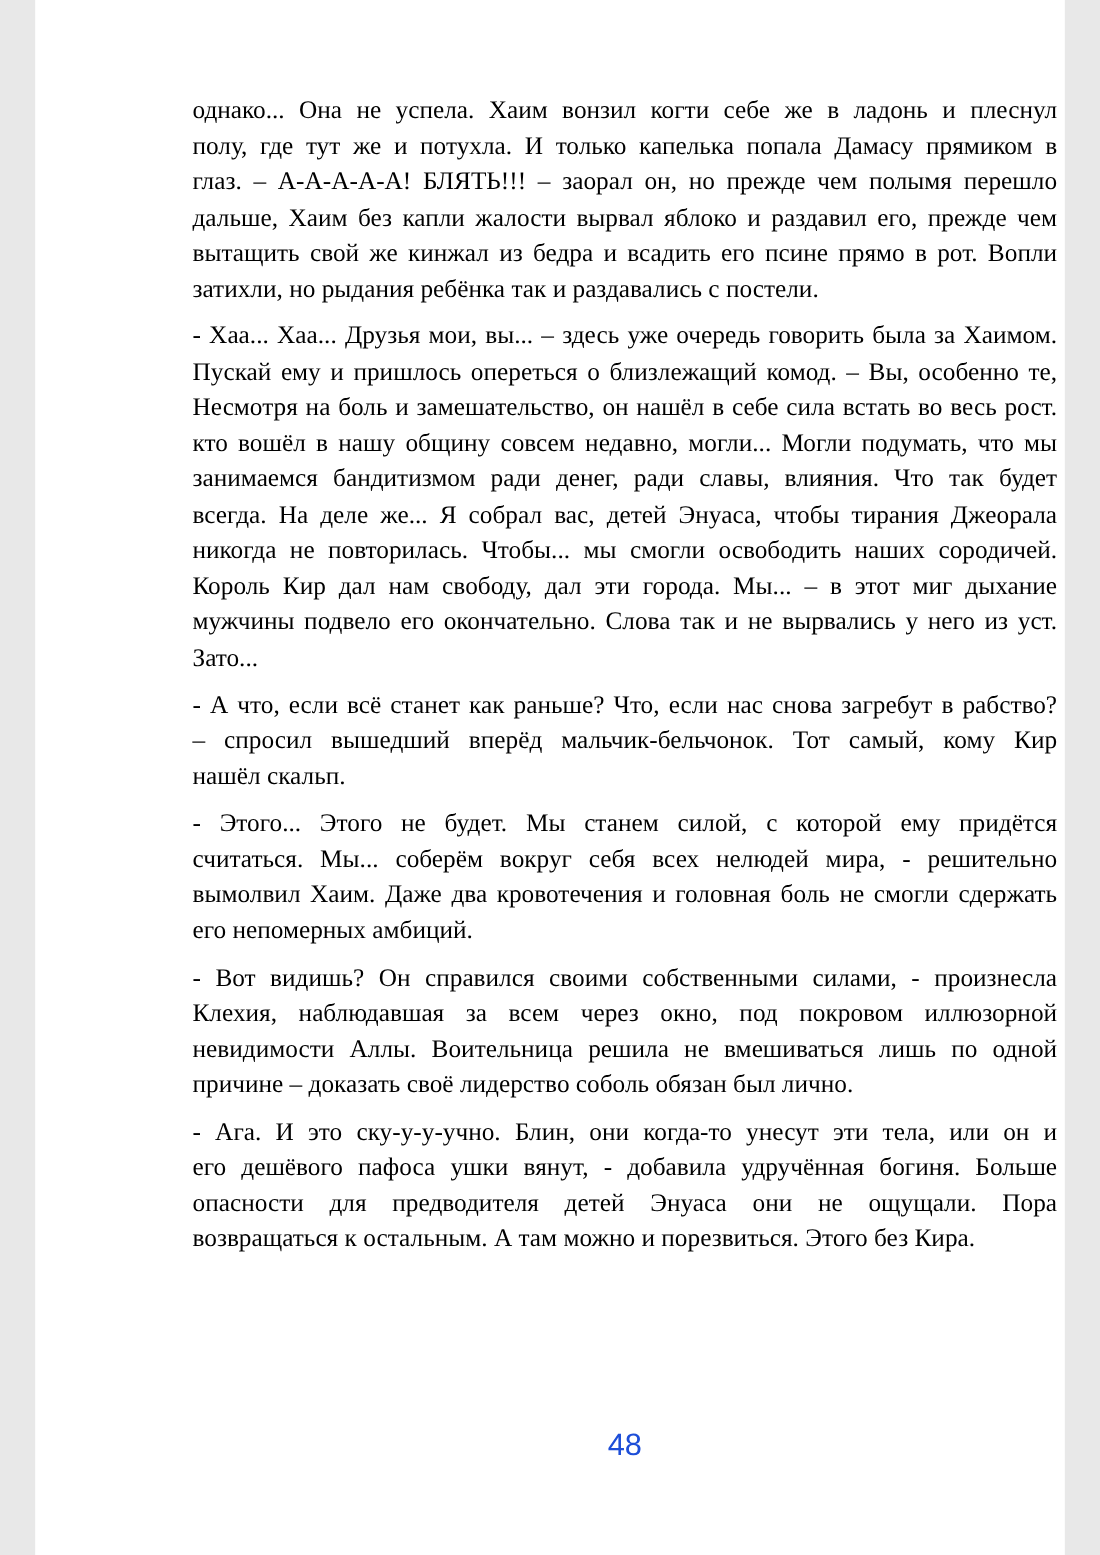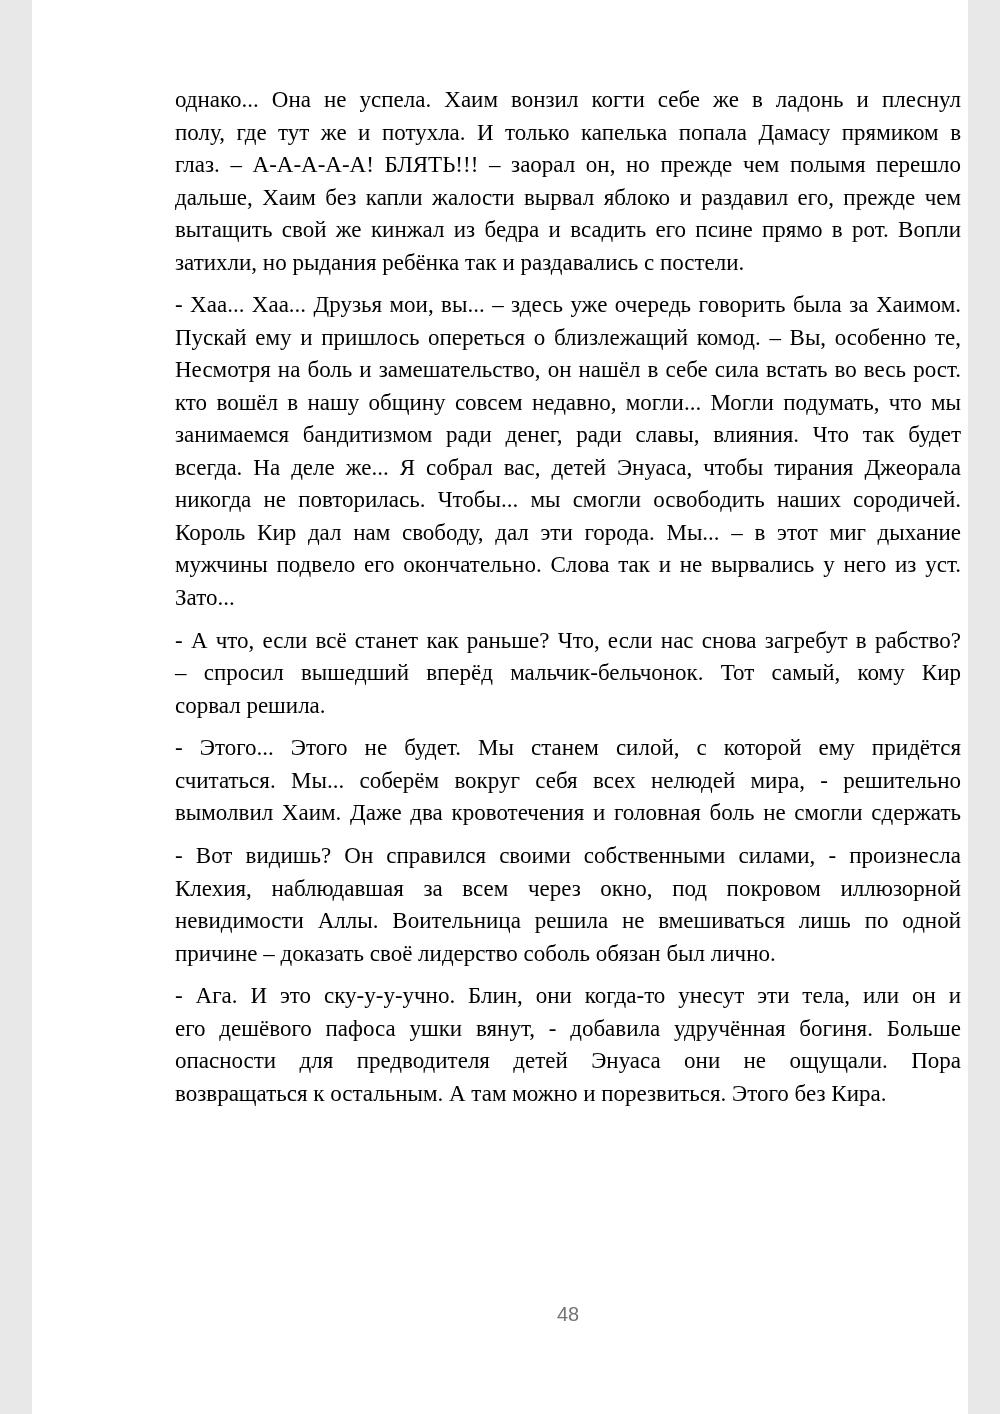--- a/index.html
+++ b/index.html
@@ -38,23 +38,23 @@
     text-align: center;
     text-align-last: left;
   }
   .footer {
     position: absolute;
     left: 143px;
     top: 1301px;
     width: 786px;
     text-align: center;
     font-family: "Liberation Sans", sans-serif;
-    font-size: 20px;
+    font-size: 28px;
     line-height: 26px;
-    color: #737373;
+    color: #1d4ed8;
   }
 </style>
 </head>
 <body>
 
 <div class="page">
   <div class="text-area">
       <div class="para">
         <div class="line">однако... Она не успела. Хаим вонзил когти себе же в ладонь и плеснул</div>
         <div class="line">полу, где тут же и потухла. И только капелька попала Дамасу прямиком в</div>
@@ -71,26 +71,27 @@
         <div class="line">занимаемся бандитизмом ради денег, ради славы, влияния. Что так будет</div>
         <div class="line">всегда. На деле же... Я собрал вас, детей Энуаса, чтобы тирания Джеорала</div>
         <div class="line">никогда не повторилась. Чтобы... мы смогли освободить наших сородичей.</div>
         <div class="line">Король Кир дал нам свободу, дал эти города. Мы... – в этот миг дыхание</div>
         <div class="line">мужчины подвело его окончательно. Слова так и не вырвались у него из уст.</div>
         <div class="line last">Зато...</div>
       </div>
       <div class="para">
         <div class="line">- А что, если всё станет как раньше? Что, если нас снова загребут в рабство?</div>
         <div class="line">– спросил вышедший вперёд мальчик-бельчонок. Тот самый, кому Кир</div>
-        <div class="line last">сорвал решила.</div>
+        <div class="line last">нашёл скальп.</div>
       </div>
       <div class="para">
         <div class="line">- Этого... Этого не будет. Мы станем силой, с которой ему придётся</div>
         <div class="line">считаться. Мы... соберём вокруг себя всех нелюдей мира, - решительно</div>
         <div class="line">вымолвил Хаим. Даже два кровотечения и головная боль не смогли сдержать</div>
+        <div class="line last">его непомерных амбиций.</div>
       </div>
       <div class="para">
         <div class="line">- Вот видишь? Он справился своими собственными силами, - произнесла</div>
         <div class="line">Клехия, наблюдавшая за всем через окно, под покровом иллюзорной</div>
         <div class="line">невидимости Аллы. Воительница решила не вмешиваться лишь по одной</div>
         <div class="line last">причине – доказать своё лидерство соболь обязан был лично.</div>
       </div>
       <div class="para">
         <div class="line">- Ага. И это ску-у-у-учно. Блин, они когда-то унесут эти тела, или он и</div>
         <div class="line">его дешёвого пафоса ушки вянут, - добавила удручённая богиня. Больше</div>

